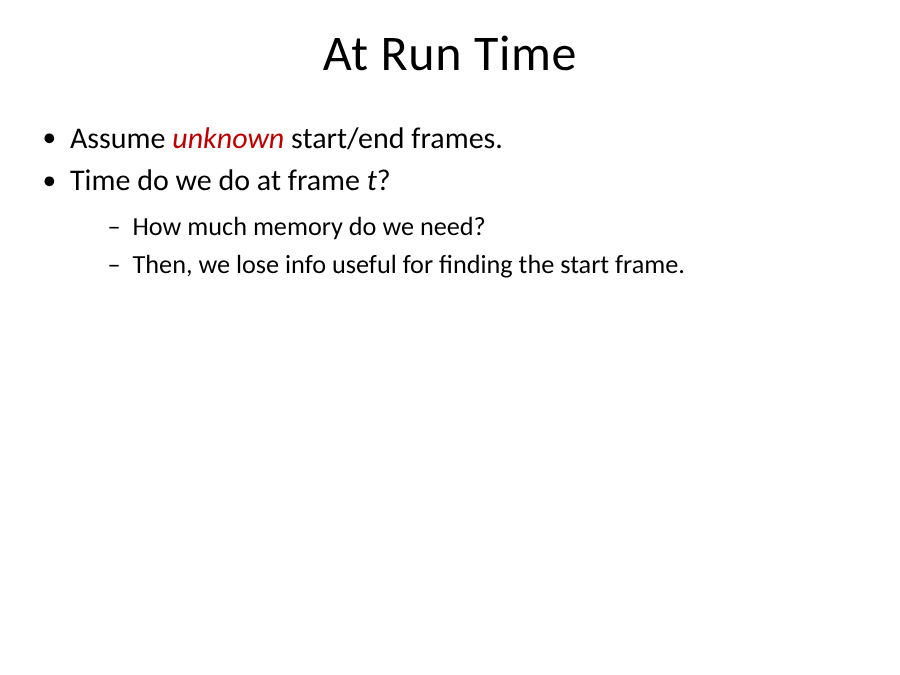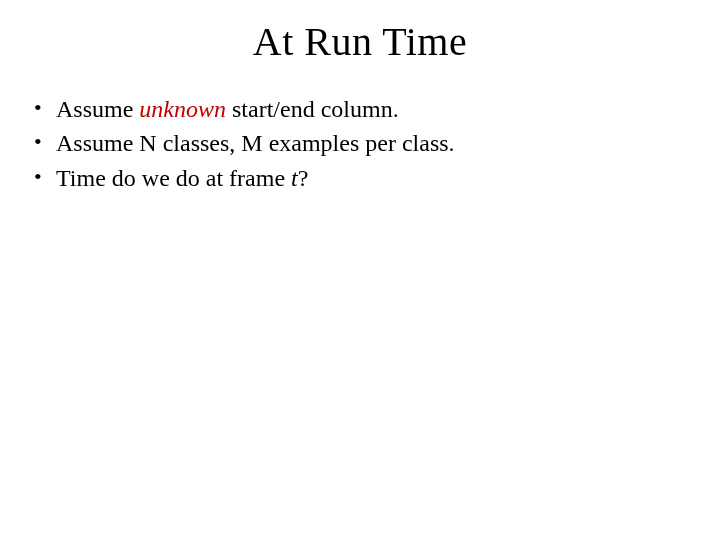--- a/index.html
+++ b/index.html
@@ -11,21 +11,20 @@
     font-family: Calibri, "Segoe UI", Arial, sans-serif;
     color: #000;
     overflow: hidden;
   }
   .slide {
     width: 720px;
     height: 540px;
     position: relative;
     box-sizing: border-box;
     padding: 18px 28px 0 28px;
-    font-family: Liberation Serif, serif;
   }
   h1.title {
     margin: 0 0 28px 0;
     text-align: center;
     font-weight: 400;
     font-size: 40px;
     letter-spacing: 0.5px;
   }
   ul.level1 {
     list-style: none;
@@ -75,27 +74,28 @@
 </head>
 <body>
 
 <div class="slide">
 
   <h1 class="title">At Run Time</h1>
 
   <ul class="level1">
 
     <li>
-      <span>Assume </span><span class="italic red">unknown</span><span> start/end column.</span>
+      <span>Assume </span><span class="italic red">unknown</span><span> start/end frames.</span>
     </li>
 
-    <li>Assume N classes, M examples per class.</li>
 
     <li>
       <span>Time do we do at frame </span><span class="italic">t</span><span>?</span>
 
       <ul class="level2">
+        <li>How much memory do we need?</li>
+        <li>Then, we lose info useful for finding the start frame.</li>
       </ul>
     </li>
 
   </ul>
 
 </div>
 
 </body></html>

